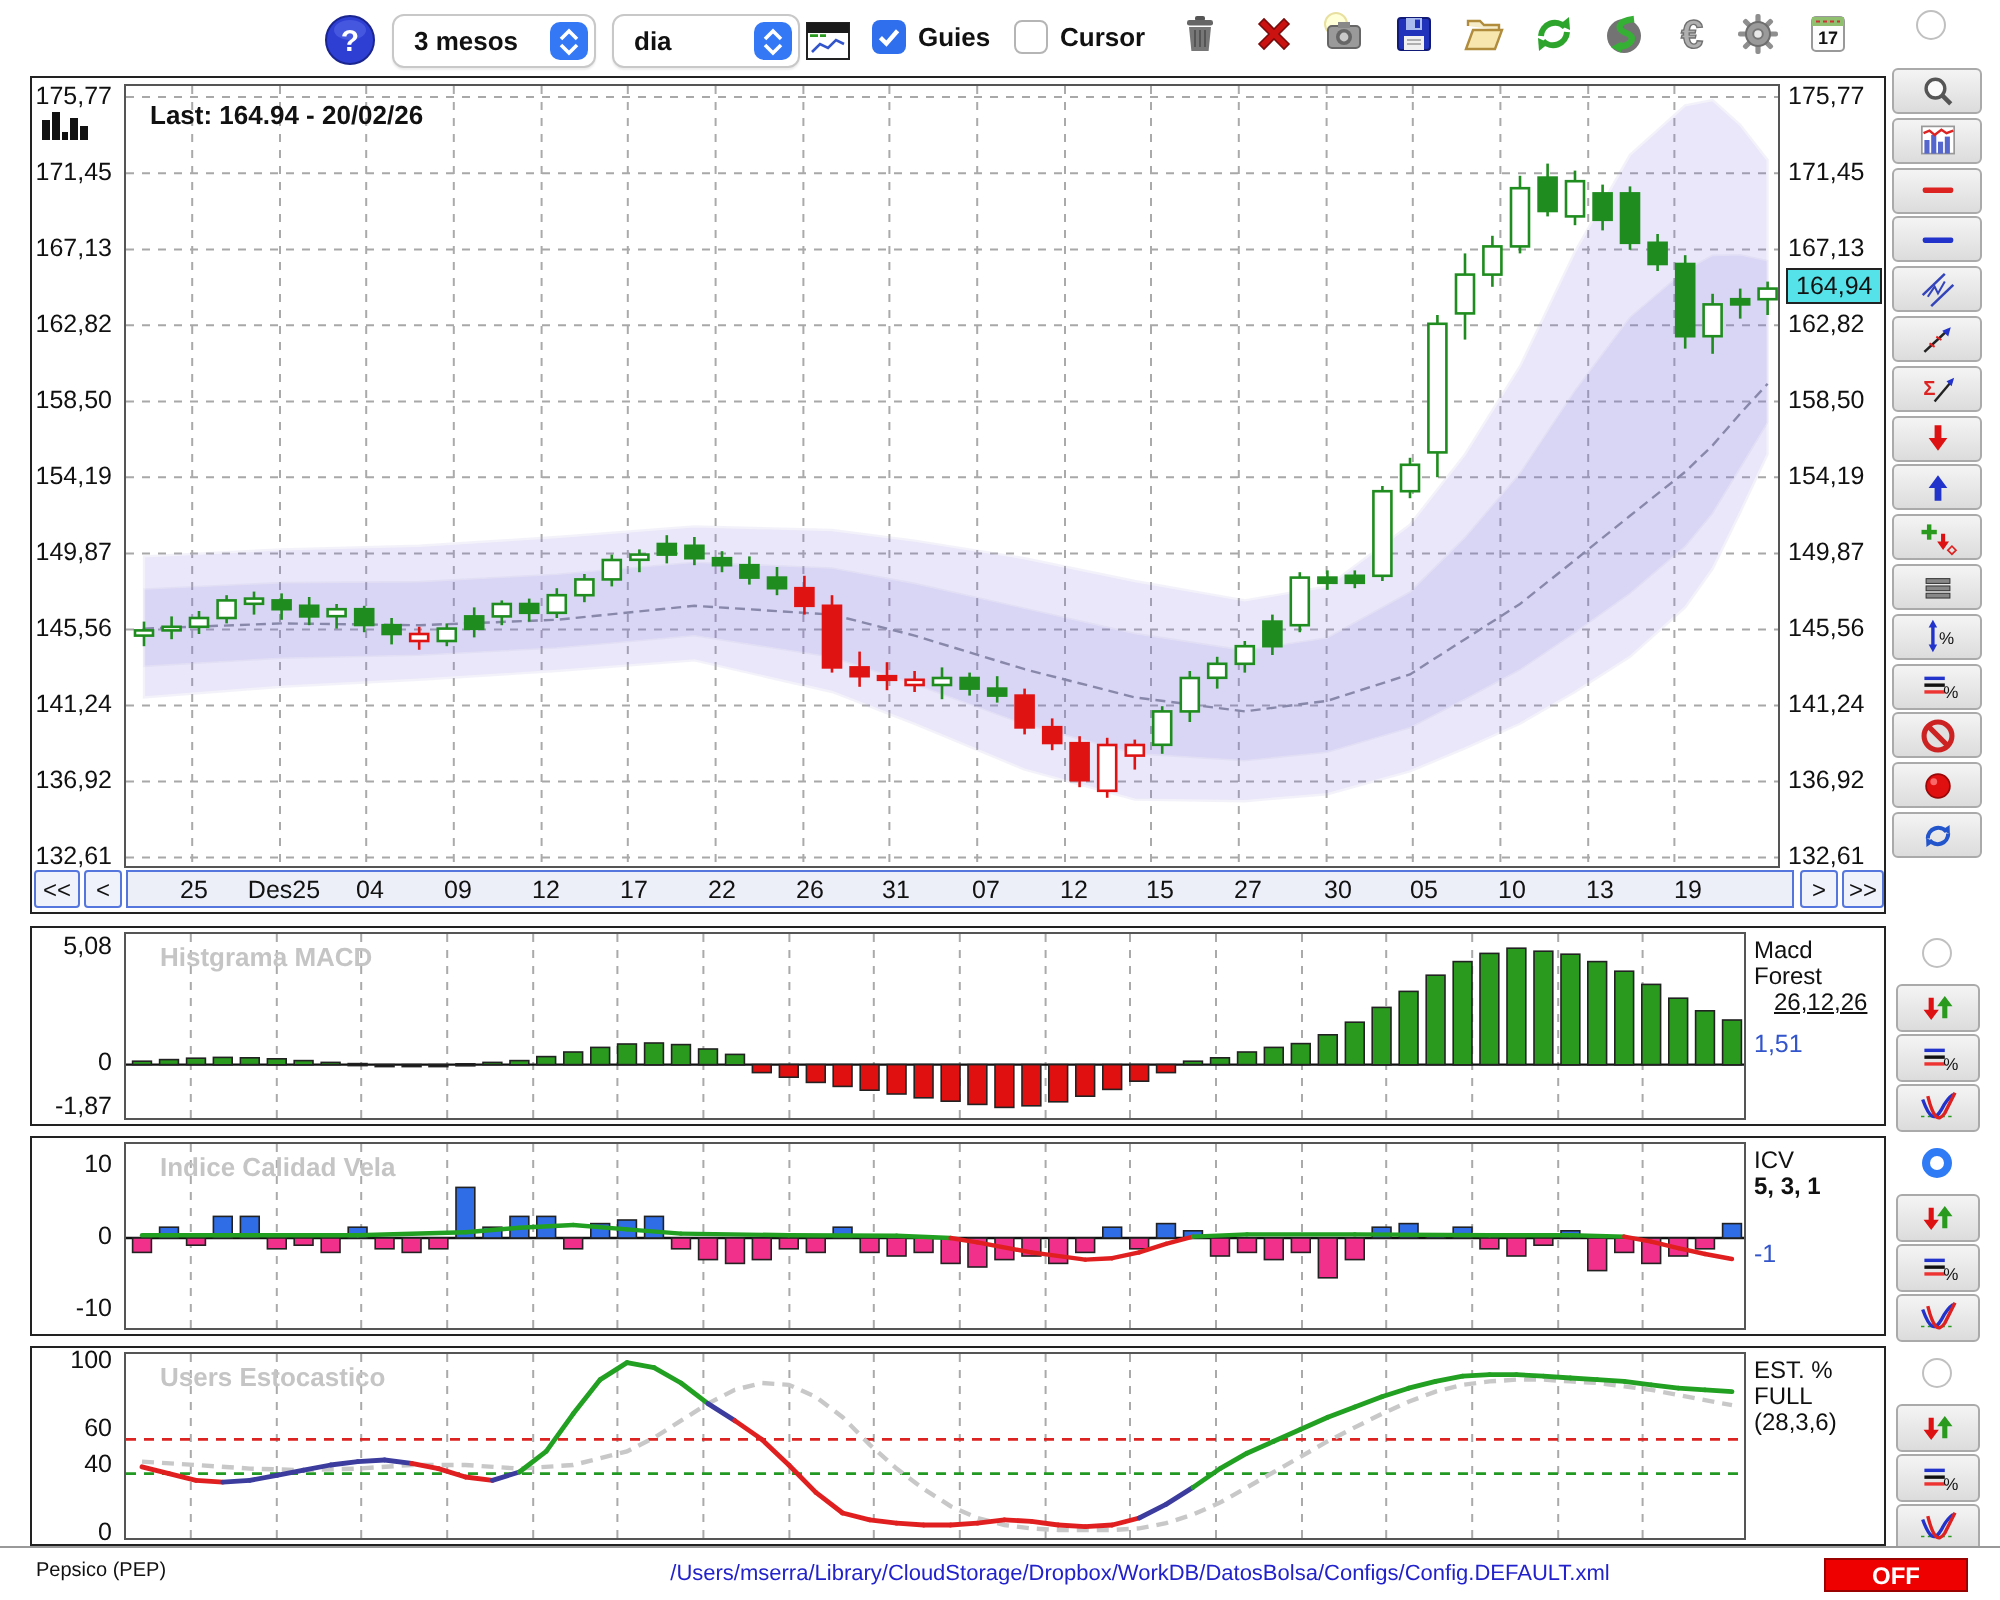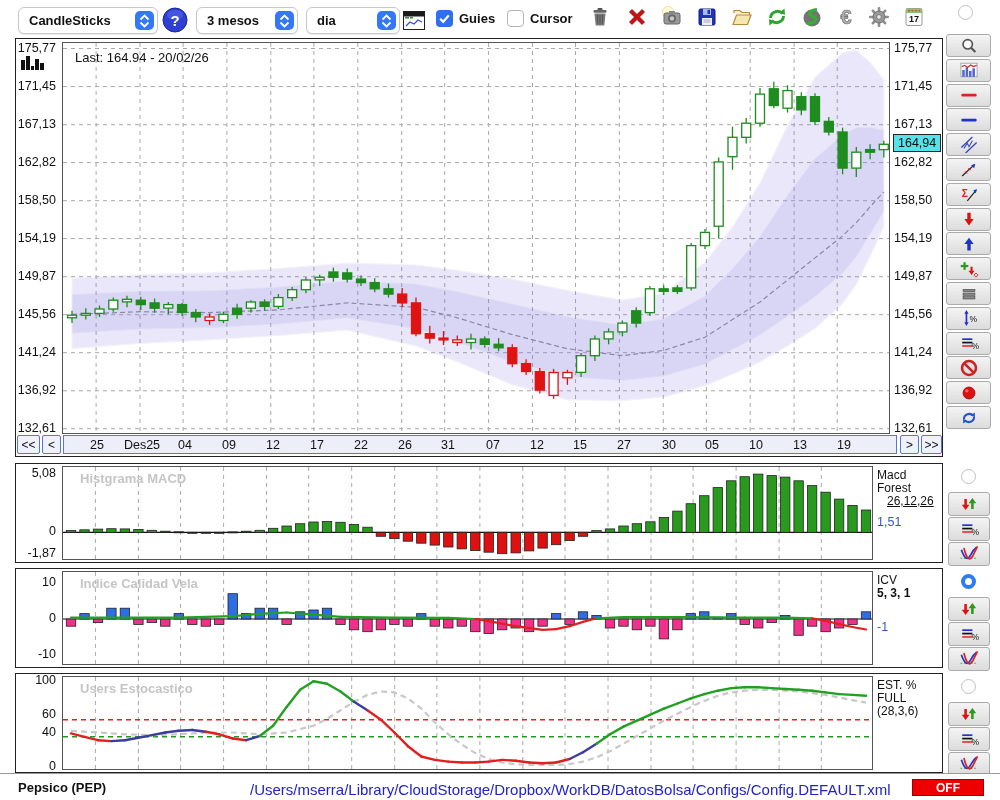--- a/index.html
+++ b/index.html
@@ -32,40 +32,31 @@
     font-size:12px;color:#111;display:flex;align-items:center;justify-content:center;box-sizing:border-box;}
   #navstrip{position:absolute;background:#eceef8;border:1px solid #5577dd;box-sizing:border-box;}
   .navlab{position:absolute;top:2px;font-size:12.5px;color:#111;transform:translateX(-50%);white-space:nowrap;}
   
   .sidebtn{position:absolute;left:946px;width:45px;height:23px;background:linear-gradient(#f4f4f4,#dcdcdc);
     border:1px solid #aaa;border-radius:3px;display:flex;align-items:center;justify-content:center;box-sizing:border-box;}
   .panicon{position:absolute;left:948px;width:42px;height:24px;background:linear-gradient(#f4f4f4,#dcdcdc);
     border:1px solid #aaa;border-radius:3px;display:flex;align-items:center;justify-content:center;box-sizing:border-box;}
   
   #statusbar{position:absolute;left:0;top:773px;width:1000px;height:27px;border-top:1px solid #999;background:#fff;}
-  #instrument{position:absolute;left:18px;top:6px;font-size:13px;font-weight:700;color:#111;}
-  #cfgpath{position:absolute;left:250px;top:7px;width:640px;text-align:left;font-size:15px;color:#2222cc;}
+  #instrument{position:absolute;left:18px;top:6px;font-size:10px;font-weight:400;color:#111;}
+  #cfgpath{position:absolute;left:250px;top:7px;width:640px;text-align:center;font-size:11px;color:#2222cc;}
   #offbtn{position:absolute;left:912px;top:5px;width:72px;height:17px;background:#ee0000;border:1px solid #990000;
     color:#fff;font-size:12px;font-weight:700;display:flex;align-items:center;justify-content:center;box-sizing:border-box;}
   #pricetag{position:absolute;background:#55e2e8;border:1px solid #222;font-size:12.5px;padding:1px 4px 1px 4px;color:#111;}
   #lastlabel{position:absolute;font-size:13px;color:#111;}
 </style>
 </head>
 <body>
 
 <div id="toolbar">
-  <div class="select" style="left:18px;width:138px;">
-    <span class="lbl">CandleSticks</span>
-    <span class="stepper">
-      <svg width="11" height="14" viewBox="0 0 11 14">
-          <path d="M1.5 5.5 L5.5 1.5 L9.5 5.5" stroke="#fff" stroke-width="1.8" fill="none"></path>
-          <path d="M1.5 8.5 L5.5 12.5 L9.5 8.5" stroke="#fff" stroke-width="1.8" fill="none"></path>
-        </svg>
-    </span>
-  </div>
   <div class="toolbtn" style="left:160px;top:5px;">
     <svg width="26" height="26" viewBox="0 0 26 26">
       <circle cx="13" cy="13" r="12" fill="#2e3fd4" stroke="#1a2590"></circle>
       <ellipse cx="13" cy="8" rx="8" ry="5" fill="#5a6ae8" opacity="0.55"></ellipse>
       <text x="13" y="18.5" font-size="15" font-weight="bold" fill="#fff" text-anchor="middle" font-family="Liberation Sans, sans-serif">?</text>
     </svg>
   </div>
   <div class="select" style="left:196px;width:100px;">
     <span class="lbl">3 mesos</span>
     <span class="stepper">
@@ -461,21 +452,21 @@
       </g>
       <g>
         <line x1="807.1" y1="101.3" x2="807.1" y2="116.3" stroke="#1e8c1e" stroke-width="1.3"></line>
         <rect x="802.6" y="106.6" width="9" height="2.6" fill="#1e8c1e" stroke="#1e8c1e" stroke-width="1.3"></rect>
       </g>
       <g>
         <line x1="820.8" y1="97.8" x2="820.8" y2="114.5" stroke="#1e8c1e" stroke-width="1.3"></line>
         <rect x="816.3" y="101.3" width="9" height="5.3" fill="#fff" stroke="#1e8c1e" stroke-width="1.3"></rect>
       </g>
     </svg></div>
-<span id="lastlabel" style="left:75px;top:50px;">Last: 164.94 - 20/02/26</span>
+<span id="lastlabel" style="left:75px;top:50px;font-weight:bold;">Last: 164.94 - 20/02/26</span>
 <div id="y-left">
     <div class="ylab" style="left: 12px; top: 40.5497px;">175,77</div>
     <div class="ylab" style="left: 12px; top: 78.6045px;">171,45</div>
     <div class="ylab" style="left: 12px; top: 116.659px;">167,13</div>
     <div class="ylab" style="left: 12px; top: 154.626px;">162,82</div>
     <div class="ylab" style="left: 12px; top: 192.681px;">158,50</div>
     <div class="ylab" style="left: 12px; top: 230.648px;">154,19</div>
     <div class="ylab" style="left: 12px; top: 268.702px;">149,87</div>
     <div class="ylab" style="left: 12px; top: 306.669px;">145,56</div>
     <div class="ylab" style="left: 12px; top: 344.724px;">141,24</div>

